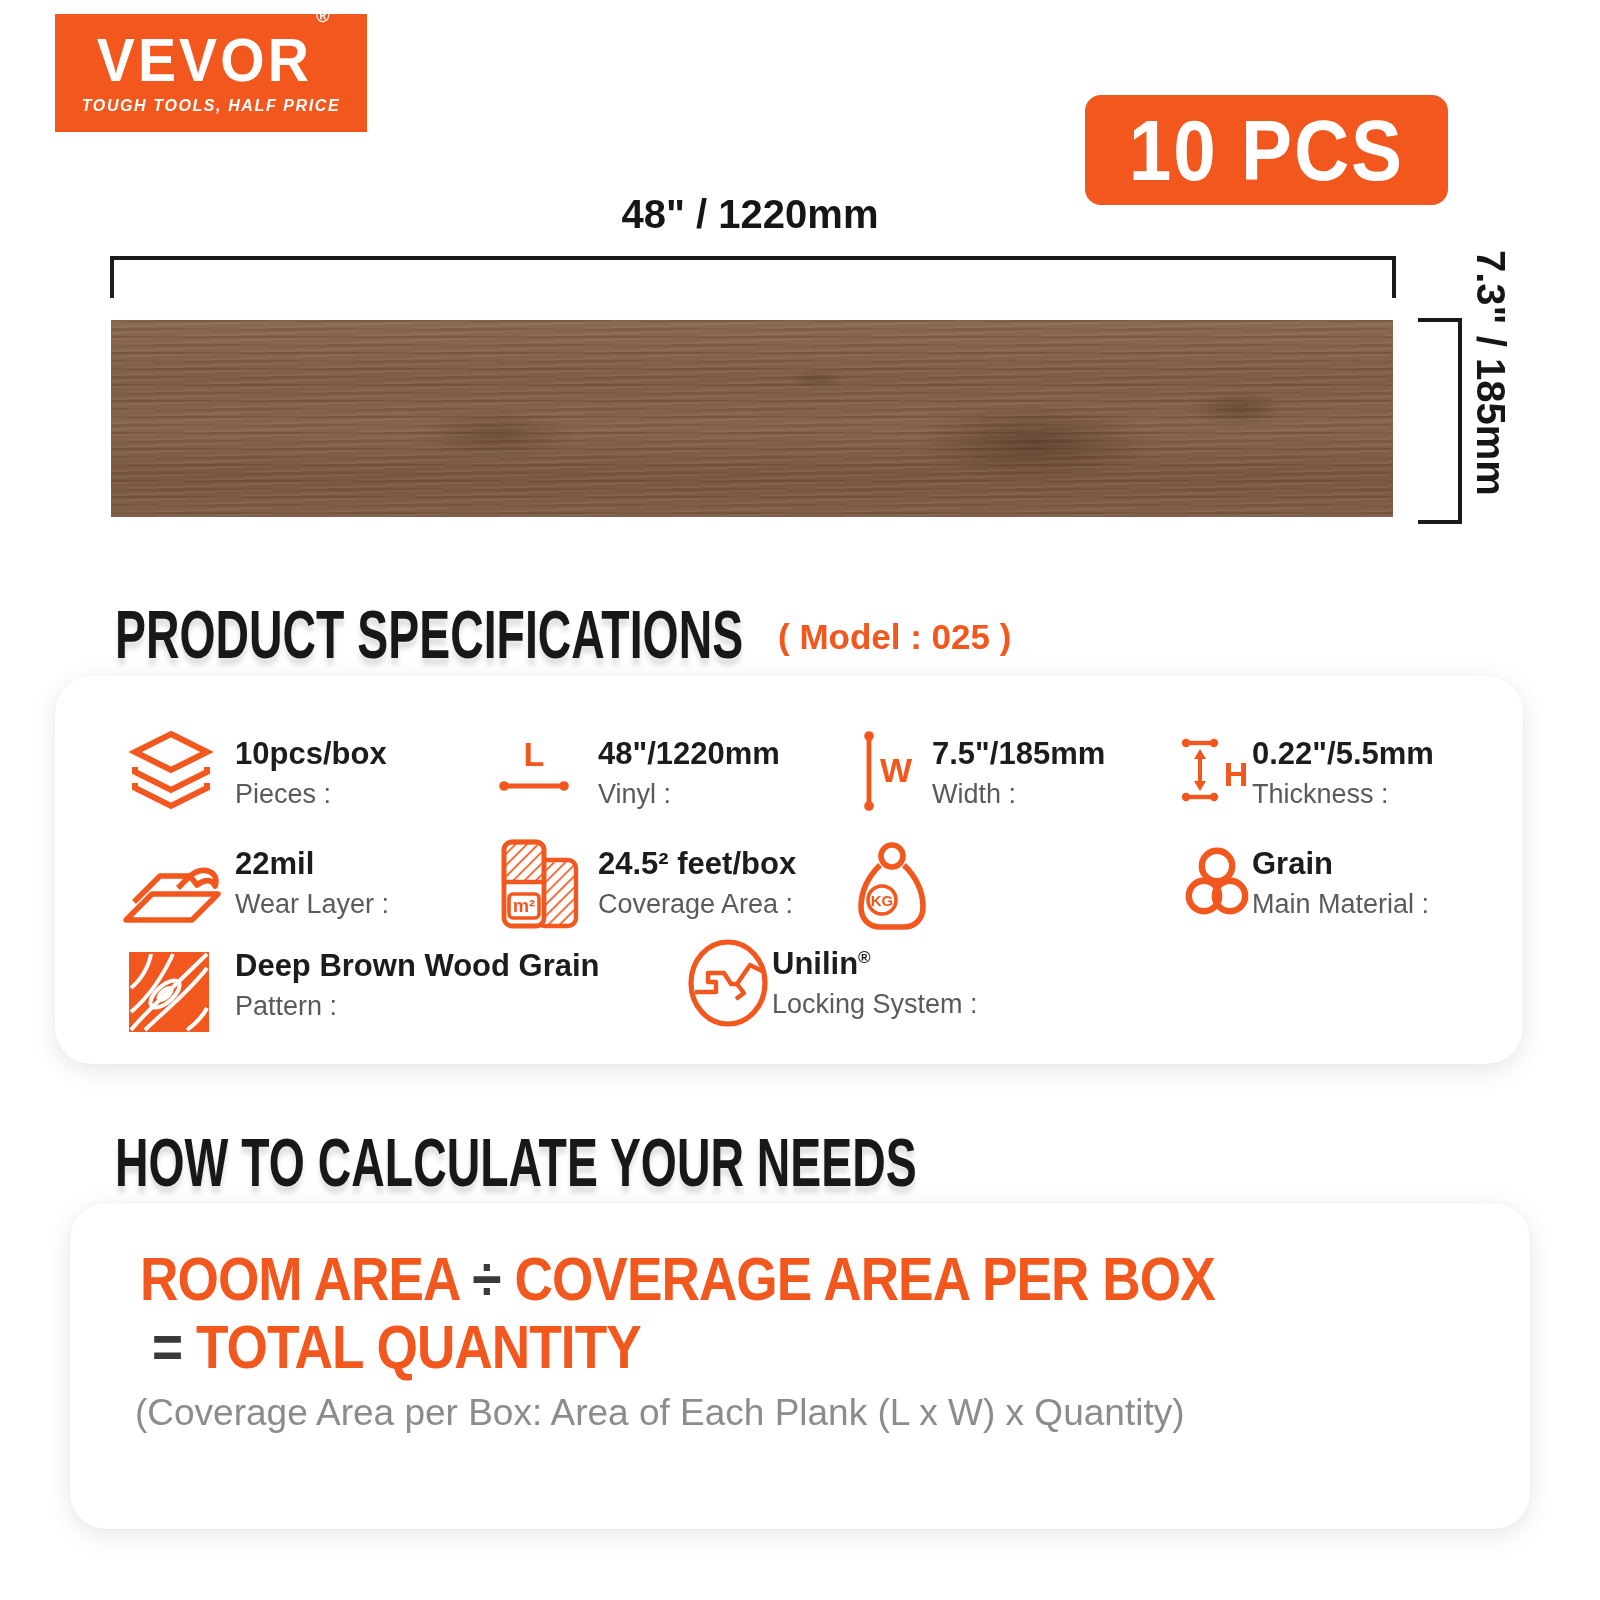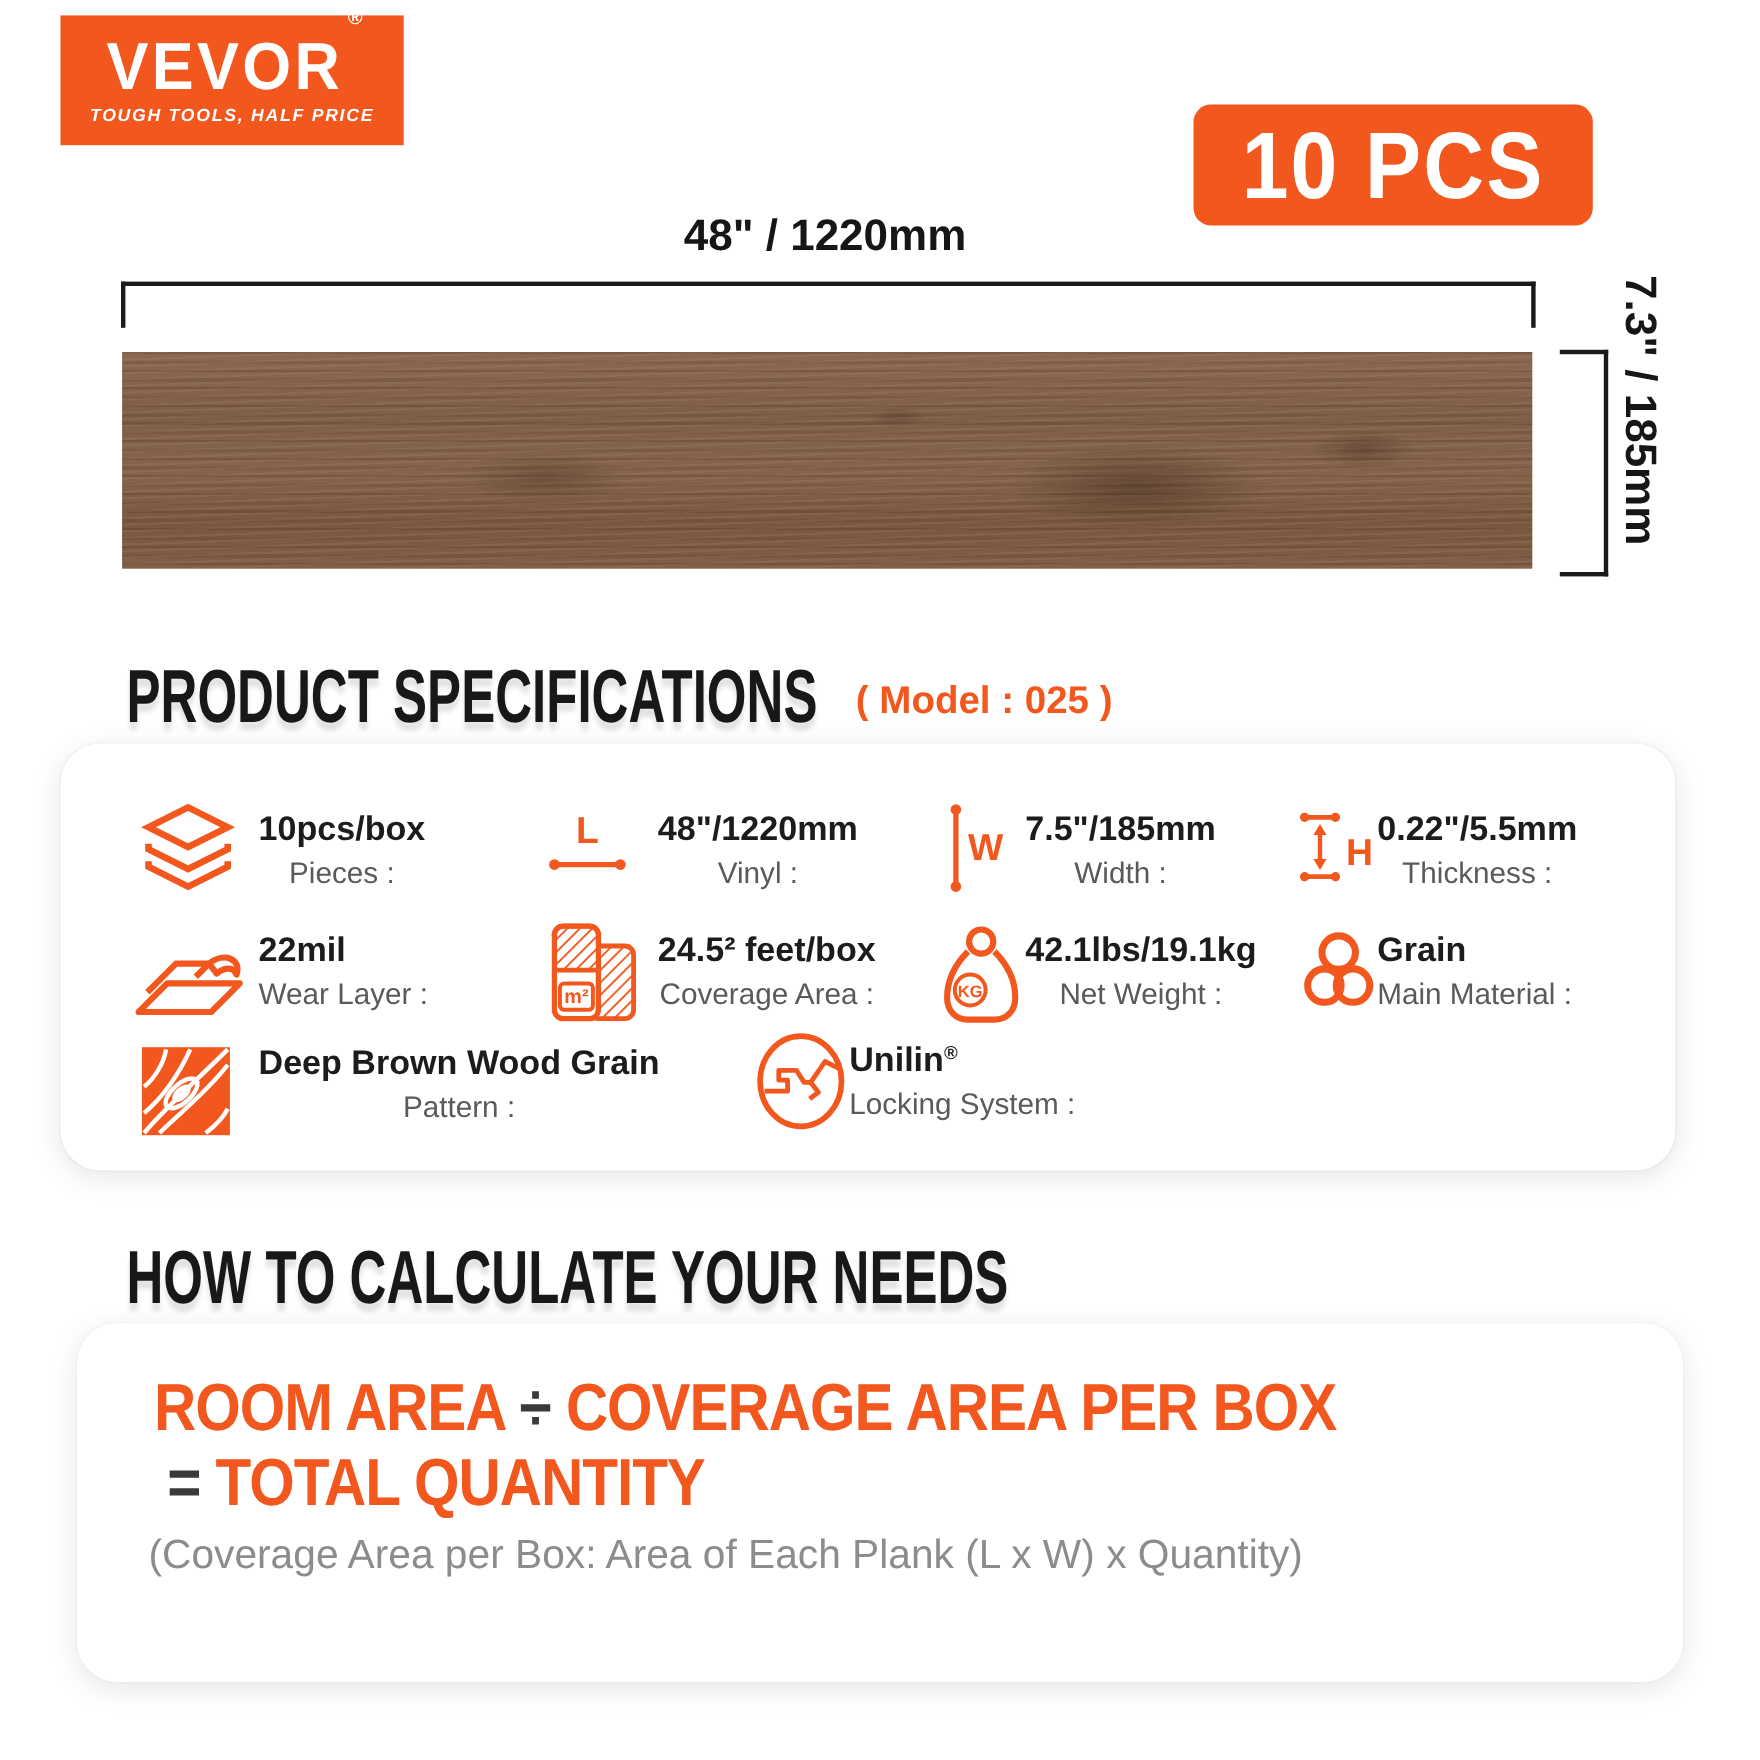--- a/index.html
+++ b/index.html
@@ -50,21 +50,21 @@
   .calc-title{left:115px;top:1128px;font-size:58px;}
 
   
   .card{background:#fff;border-radius:36px;box-shadow:0 6px 26px rgba(0,0,0,.10), 0 0 2px rgba(0,0,0,.06);}
   .card-specs{left:55px;top:676px;width:1468px;height:388px;}
   .card-calc{left:70px;top:1203px;width:1460px;height:326px;}
 
   
   .spec-text{position:absolute;}
   .spec-value{font-weight:700;font-size:31px;color:#1c1c1c;white-space:nowrap;}
-  .spec-label{font-size:27px;color:#5a5a5a;margin-top:7px;white-space:nowrap;text-align:center;}
+  .spec-label{font-size:27px;color:#5a5a5a;margin-top:7px;white-space:nowrap;}
   .reg2{font-size:17px;font-weight:700;}
   .icon{position:absolute;}
   .icon svg{display:block;}
 
   
   .f-line1{left:140px;top:1244px;font-size:56px;font-weight:800;letter-spacing:-1px;white-space:nowrap;color:#F2571E;transform:scale(.95,1.08);transform-origin:0 0;}
   .f-line2{left:152px;top:1312px;font-size:56px;font-weight:800;letter-spacing:-1px;white-space:nowrap;color:#F2571E;transform:scale(.95,1.08);transform-origin:0 0;}
   .f-op{color:#3a3a3a;}
   .f-note{left:135px;top:1392px;font-size:37px;color:#8c8c8c;white-space:nowrap;}
 </style>
@@ -182,24 +182,20 @@
   </div>
 
   <div class="icon" style="left:852px;top:840px">
     <svg width="80" height="92" viewBox="0 0 40 46" fill="none">
       <circle cx="20" cy="8" r="5.5" stroke="#F2571E" stroke-width="2.8"></circle>
       <path d="M14 12.5 C8 18.5 4.5 26 4.5 33.5 C4.5 39.5 8.5 43.5 14 43.5 H26 C31.5 43.5 35.5 39.5 35.5 33.5 C35.5 26 32 18.5 26 12.5" stroke="#F2571E" stroke-width="2.8" stroke-linejoin="round"></path>
       <circle cx="15" cy="30" r="7" fill="#ffffff" stroke="#F2571E" stroke-width="1.8"></circle>
       <text x="15" y="33" text-anchor="middle" font-size="7.5" font-weight="bold" fill="#F2571E" font-family="Liberation Sans, sans-serif">KG</text>
     </svg>
   </div>
-  <div class="spec-text" style="left:932px;top:846px">
-    <div class="spec-value">42.1lbs/19.1kg</div>
-    <div class="spec-label">Net Weight :</div>
-  </div>
 
   <div class="icon" style="left:1182px;top:844px">
     <svg width="70" height="80" viewBox="0 0 35 40" fill="none" stroke="#F2571E" stroke-width="3.2">
       <circle cx="17.5" cy="11" r="7.6"></circle>
       <circle cx="11" cy="26" r="7.6"></circle>
       <circle cx="24" cy="26" r="7.6"></circle>
     </svg>
   </div>
   <div class="spec-text" style="left:1252px;top:846px">
     <div class="spec-value">Grain</div>

